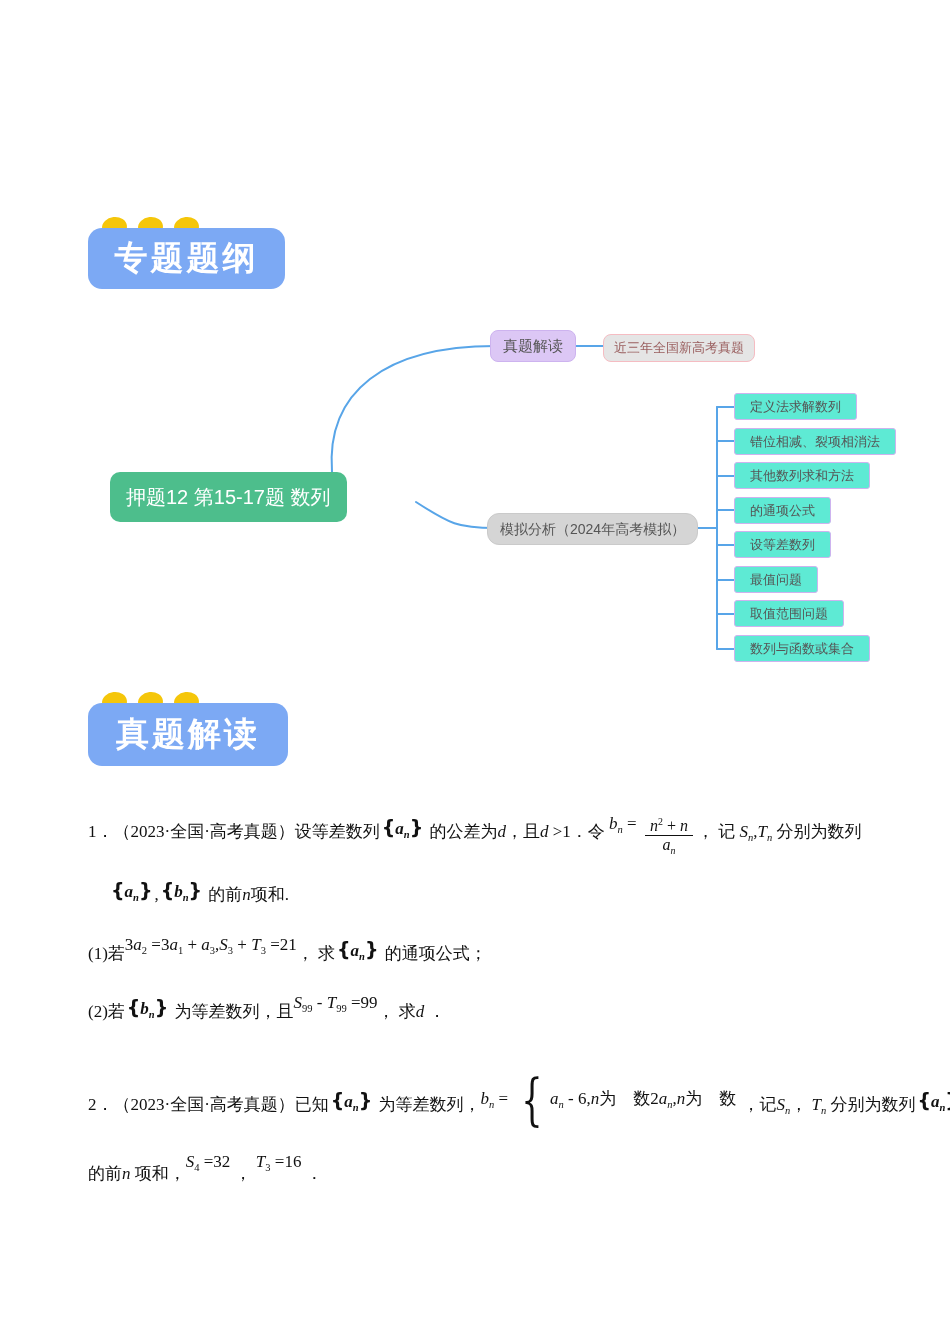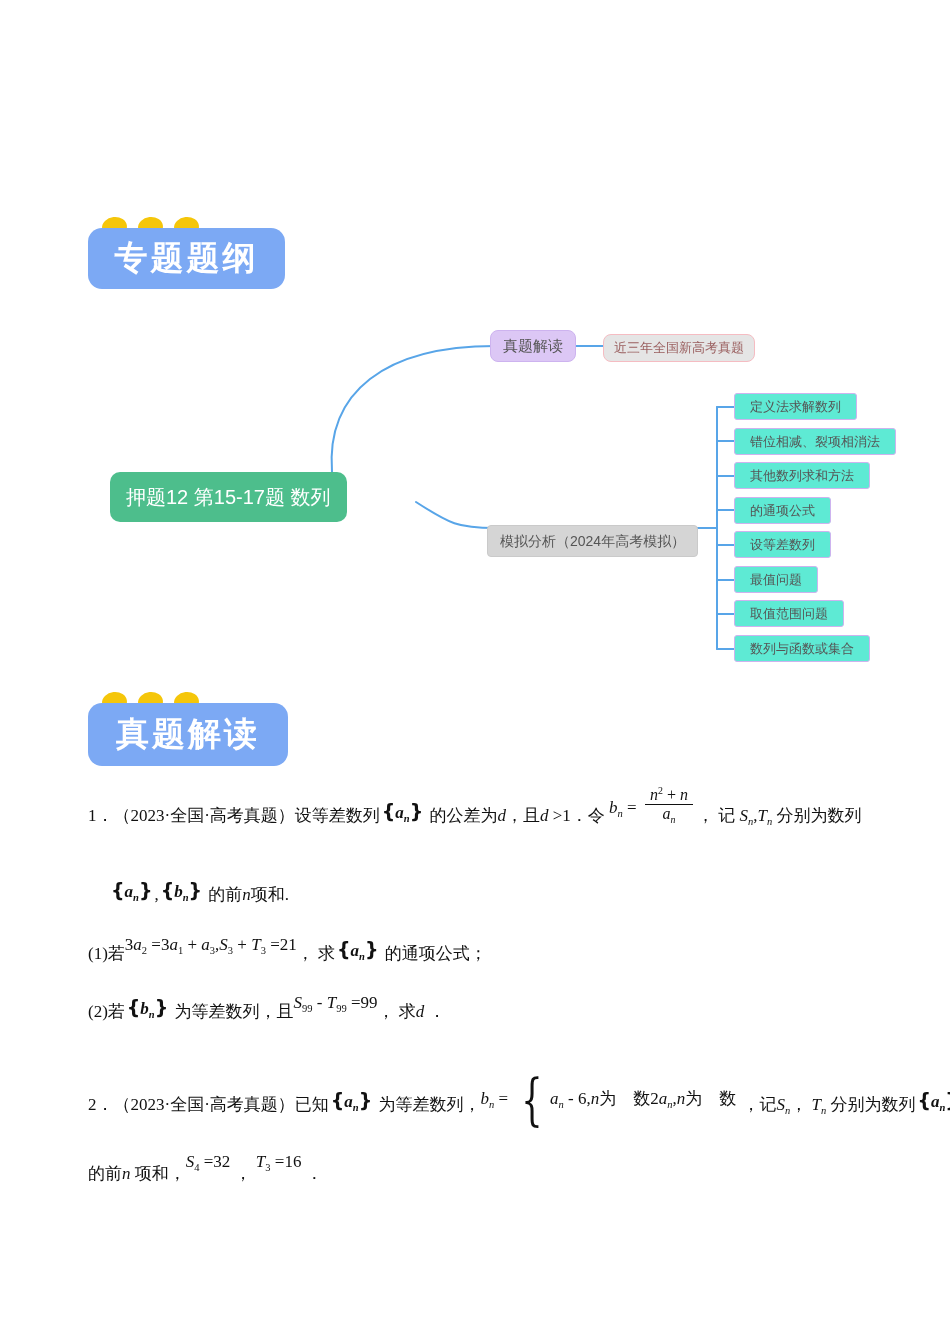--- a/index.html
+++ b/index.html
@@ -23,39 +23,39 @@
   .mm-svg{position:absolute;left:0;top:300px;z-index:0;}
   .mapnode{position:absolute;white-space:nowrap;z-index:1;
            font-family:"Liberation Sans","DejaVu Sans",sans-serif;}
   .mm-root{left:110px;top:472px;background:#4DBE8C;color:#fff;font-size:20px;
            line-height:32px;padding:9px 16px;border-radius:10px;}
   .mm-branch{background:#DCC7F5;border:1px solid #CDB3EF;color:#555;border-radius:8px;}
   #mm-zhenti{left:490px;top:330px;font-size:15px;line-height:22px;padding:4px 12px;}
   #mm-pink{left:603px;top:334px;background:#e5e5e5;border:1px solid #F5BCC2;color:#9A5F5F;
            border-radius:8px;font-size:13px;line-height:18px;padding:4px 10px;}
   #mm-moni{left:487px;top:513px;background:#D5D5D5;border:1px solid #CACACA;color:#555;
-           border-radius:4px;font-size:14px;line-height:22px;padding:4px 12px;margin-top:12px;}
+           border-radius:12px;font-size:14px;line-height:22px;padding:4px 12px;}
   .mm-leaf-col{position:absolute;left:734px;top:393px;display:flex;flex-direction:column;
                gap:7.5px;z-index:1;}
   .mm-leaf{background:#5eead4;border:1px solid #CDB3EF;color:#555;border-radius:3px;
            font-size:13px;line-height:19px;padding:3px 15px;white-space:nowrap;
            font-family:"Liberation Sans","DejaVu Sans",sans-serif;align-self:flex-start;}
 
   
   .mline{position:absolute;left:88px;font-size:17px;white-space:nowrap;}
   .mtext{font-family:"Liberation Serif","DejaVu Serif",serif;}
   .mvar{font-style:italic;font-family:"Liberation Serif","DejaVu Serif",serif;}
   sub{font-size:0.62em;}
   sub.alpha{font-style:italic;}
   sup{font-size:0.62em;}
   .seq{position:relative;top:-3px;margin:0 2px;font-weight:bold;}
   .seq .brace{font-family:"DejaVu Sans",sans-serif;font-size:19px;}
   .frac{display:inline-block;vertical-align:middle;text-align:center;margin:0 4px;
         transform:translateY(-4px);font-size:16px;}
-  .fnum{display:block;border-bottom:1.4px solid #111;padding:0 5px;}
+  .fnum{display:block;border-bottom:1.4px solid #111;padding:0 5px;margin-top:31px;}
   .fden{display:block;padding:0 5px;}
   .eq{display:inline-block;}
   .cases{display:inline-flex;align-items:center;vertical-align:middle;margin:0 2px;}
   .cbrace{font-size:56px;font-weight:300;line-height:0.85;transform:scaleX(0.6);
           font-family:"DejaVu Serif",serif;margin-right:0px;}
   .crows{display:inline-flex;flex-direction:row;text-align:left;}
   .crow{display:block;line-height:1.55;}
 
   #p1-line1{top:797px;}
   #p1-line2{top:882px;margin-left:21px;}

